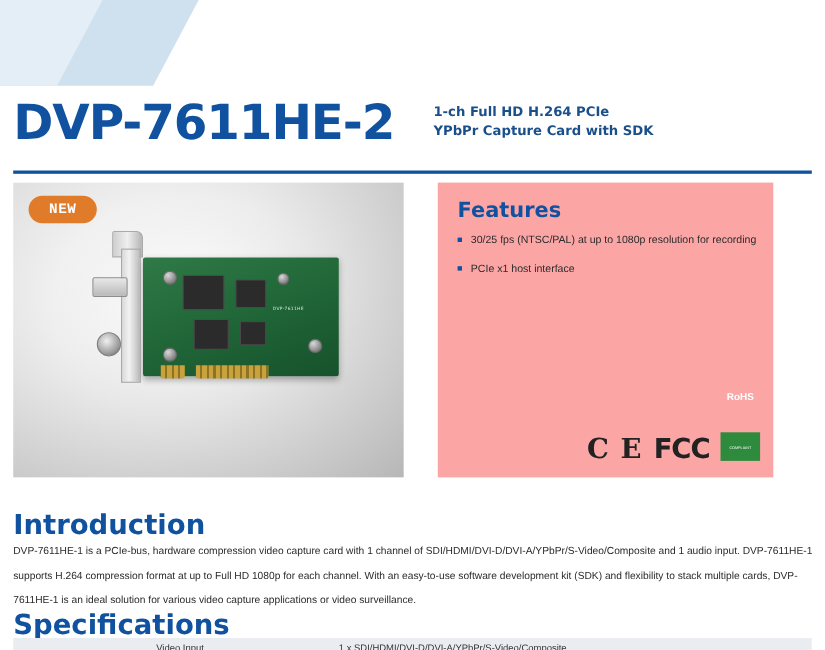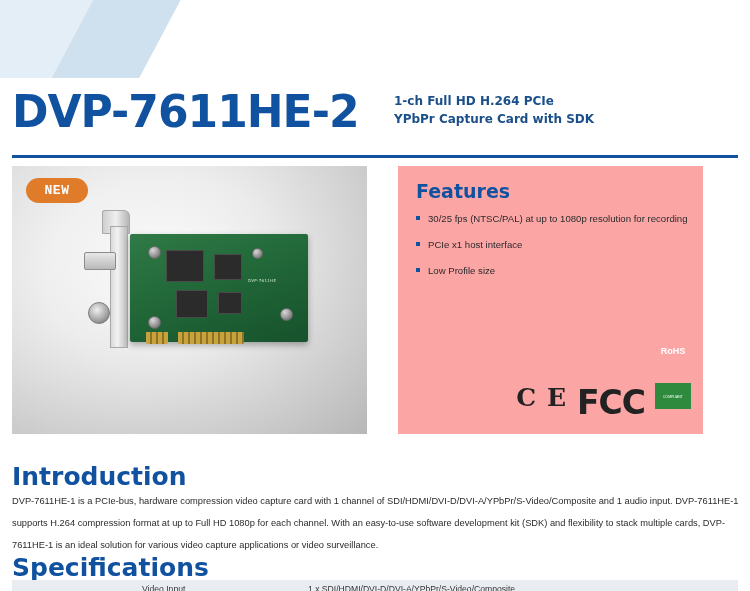--- a/index.html
+++ b/index.html
@@ -282,21 +282,21 @@
     gap: 10px;
   }
   .ce-mark {
     font-size: 25px;
     font-weight: bold;
     color: #222;
     font-family: "DejaVu Serif", serif;
     letter-spacing: 1px;
   }
   .fcc-mark {
-    font-size: 33px;
+    font-size: 25px;
     font-weight: bold;
     color: #222;
     font-family: "DejaVu Sans", sans-serif;
     letter-spacing: -1px;
   }
   .rohs-mark {
     width: 36px;
     height: 26px;
     background: #2e8b3d;
     color: #fff;
@@ -402,21 +402,20 @@
       <div class="gold-edge"></div>
       <div class="gold-edge2"></div>
     </div>
   </div>
 
   <div class="features-panel">
     <div class="features-title">Features</div>
     <ul class="feature-list">
       <li>30/25 fps (NTSC/PAL) at up to 1080p resolution for recording</li>
       <li>PCIe x1 host interface</li>
-      <li>Low Profile size</li>
     </ul>
 
     <div class="cert-row">
       <div class="ce-mark">C E</div>
       <div class="fcc-mark">FCC</div>
       <div class="rohs-mark">
         <span class="r1">RoHS</span>
         <span class="r2">COMPLIANT</span>
         <span class="r3">2002/95/EC</span>
       </div>

